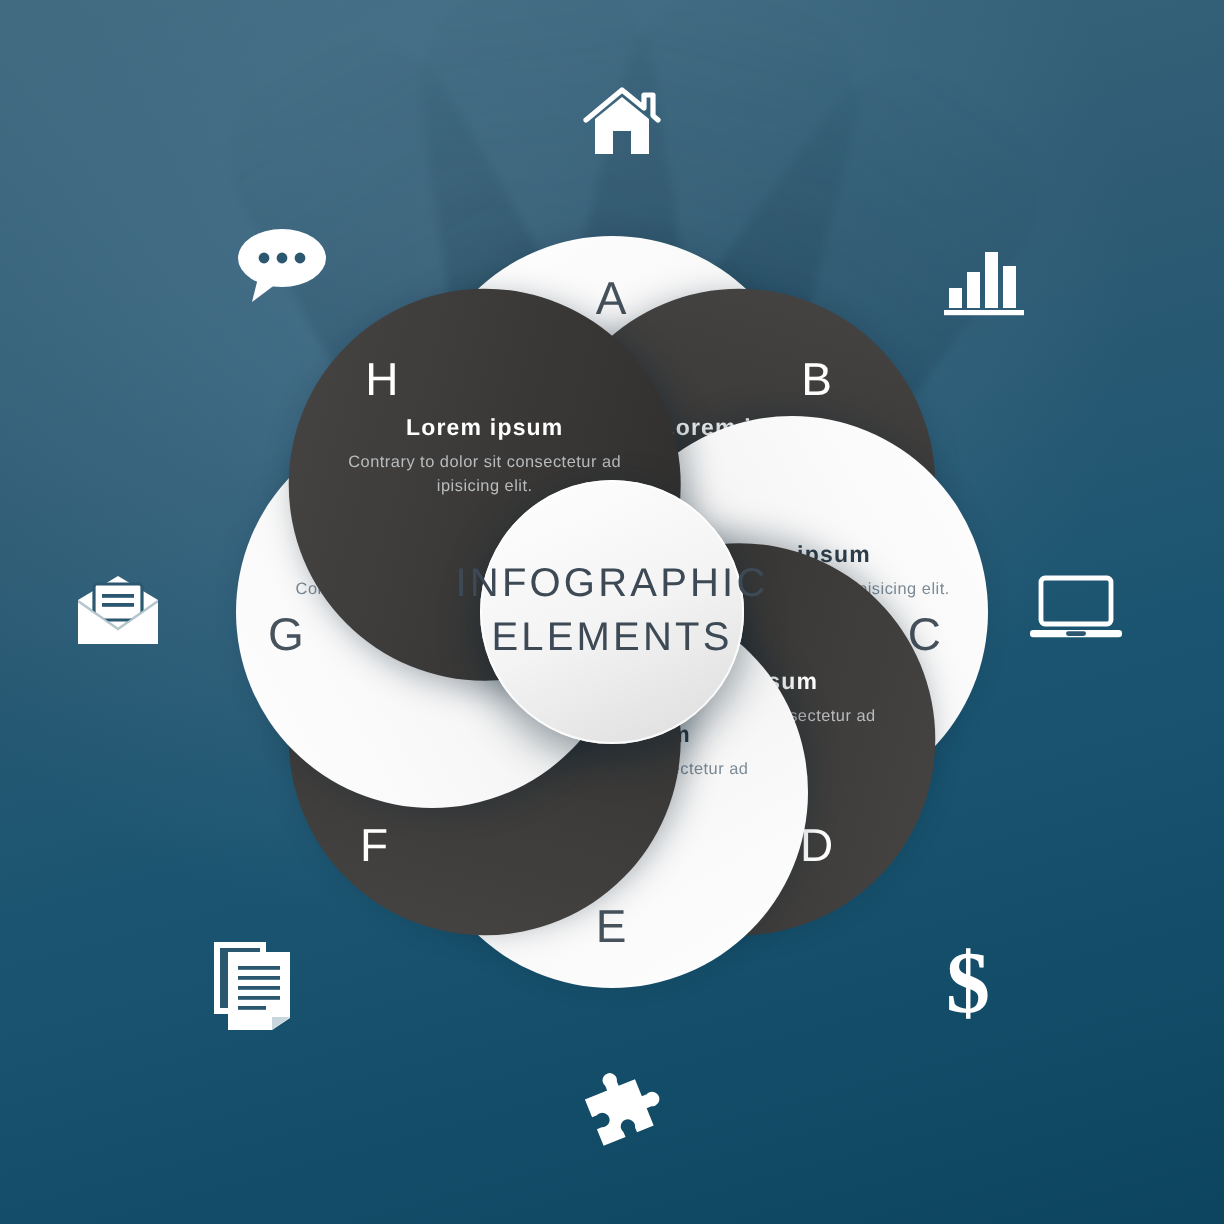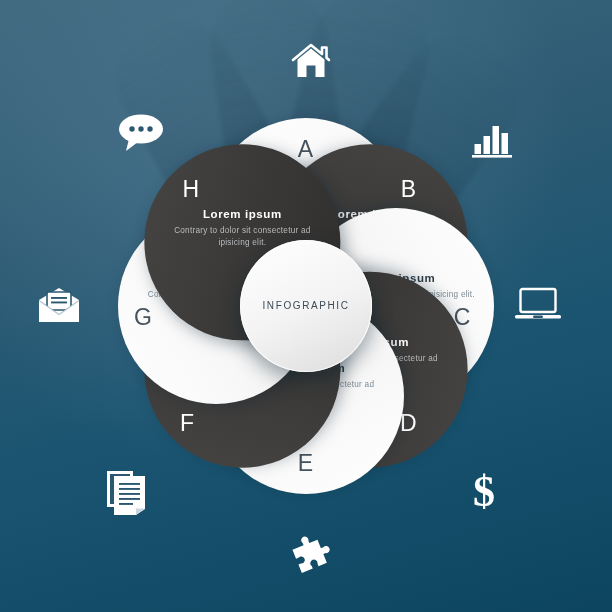--- a/index.html
+++ b/index.html
@@ -132,21 +132,21 @@
     background: linear-gradient(155deg, #ffffff 0%, #f4f4f4 50%, #dcdcdc 100%);
     box-shadow: 0 7px 20px rgba(5,28,42,0.42), inset 0 0 0 1px rgba(255,255,255,0.8);
     z-index: 6;
     display: flex;
     align-items: center;
     justify-content: center;
     flex-direction: column;
   }
   #hub .hub-l1, #hub .hub-l2 {
     color: #3d4a55;
-    font-size: 10px;
+    font-size: 20px;
     letter-spacing: 1.6px;
     line-height: 1.35;
     text-align: center;
   }
 
   
   .icon-wrap {
     position: absolute;
     z-index: 7;
     color: #ffffff;
@@ -261,20 +261,21 @@
               <div class="p-body">Contrary to dolor sit consectetur ad ipisicing elit.</div>
             </div>
             <div class="p-letter" style="left: 24%; top: 34px; transform: translateX(-50%);">H</div>
           </div>
         </div>
       </div>
     </div>
 
   <div id="hub">
     <div class="hub-l1">INFOGRAPHIC</div>
+    <div class="hub-l2">ELEMENTS</div>
   </div>
 
   <div class="icon-wrap" style="left:288px; top:38px; width:46px; height:46px;">
     <svg width="42" height="40" viewBox="0 0 42 40" fill="none">
       <path d="M3 19 L21 4 L32 13 L32 6.5 L36.5 6.5 L36.5 16.8 L39 19" stroke="#ffffff" stroke-width="2.6" stroke-linecap="round" stroke-linejoin="round"></path>
       <path d="M7.5 18.5 L21 7.5 L34.5 18.5 L34.5 36 L25.5 36 L25.5 24.5 L16.5 24.5 L16.5 36 L7.5 36 Z" fill="#ffffff"></path>
     </svg>
   </div>
 
   <div class="icon-wrap" style="left:471px; top:121px; width:42px; height:40px;">

